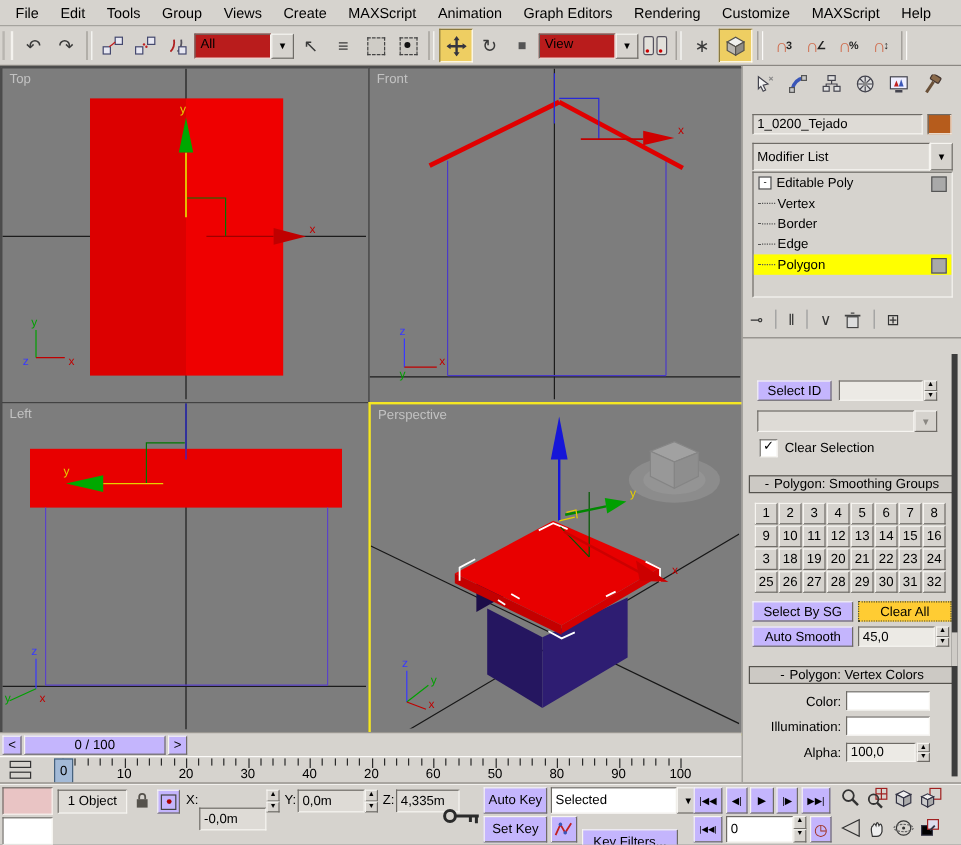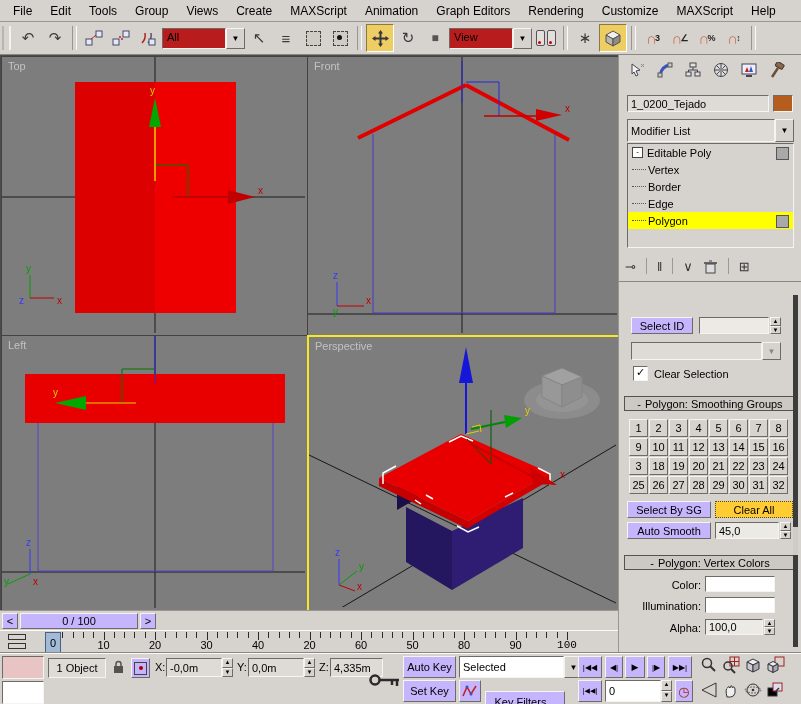--- a/index.html
+++ b/index.html
@@ -383,21 +383,21 @@
         <div class="tick" style="left: 448.6px;"></div>
         <div class="tick" style="left: 458.9px;"></div>
         <div class="tick" style="left: 469.2px;"></div>
         <div class="tick maj" style="left: 479.5px;"></div>
         <div class="tnum" style="left: 479.5px;">90</div>
         <div class="tick" style="left: 489.8px;"></div>
         <div class="tick" style="left: 500.1px;"></div>
         <div class="tick" style="left: 510.4px;"></div>
         <div class="tick" style="left: 520.7px;"></div>
         <div class="tick maj" style="left: 531px;"></div>
-        <div class="tnum" style="left: 531px; font-family: Liberation Mono, monospace;">100</div>
+        <div class="tnum" style="left: 531px;">100</div>
       </div>
     <div class="handle">0</div>
   </div>
 
   <div class="b panel">
     <div class="b" style="left:4px;top:3px;display:flex;gap:1px">
       <div class="ptab">
         <svg width="16" height="16">
             <polygon points="3,2 11,8 7,9 9,13 7,14 5,10 3,12" fill="#f2f2f2" stroke="#44444e"></polygon>
             <line x1="12" y1="2" x2="15" y2="5" stroke="#888"></line>
@@ -583,21 +583,21 @@
           <rect x="2" y="7" width="9" height="7" fill="#55524c"></rect>
           <path d="M4 7 V5 a2.5 2.5 0 0 1 5 0 V7" stroke="#55524c" stroke-width="1.5" fill="none"></path>
         </svg></div>
     <div class="b btn" style="left:131px;top:5px;width:19px;height:20px">
       <div style="width:11px;height:11px;border:1px solid #444;display:flex;align-items:center;justify-content:center">
         <div style="width:4px;height:4px;border-radius:50%;background:#a00"></div>
         </div>
       </div>
 
     <span class="b" style="left:155px;top:8px">X:</span>
-    <div class="b field" style="left:166px;top:5px;width:56px;height:19px;background:#dedbd6">-0,0m</div>
+    <div class="b field" style="left:166px;top:20px;width:56px;height:19px;background:#dedbd6">-0,0m</div>
     <div class="b spin" style="left:222px;top:5px;width:11px;height:19px">
       <div class="sp">▲</div>
         <div class="sp">▼</div>
       </div>
     <span class="b" style="left:237px;top:8px">Y:</span>
     <div class="b field" style="left:248px;top:5px;width:56px;height:19px;background:#dedbd6">0,0m</div>
     <div class="b spin" style="left:304px;top:5px;width:11px;height:19px">
       <div class="sp">▲</div>
         <div class="sp">▼</div>
       </div>

